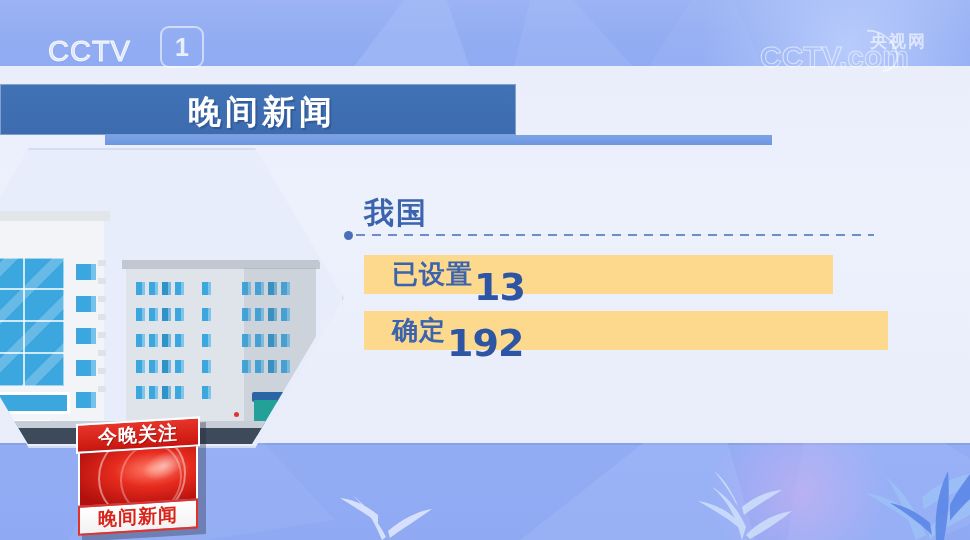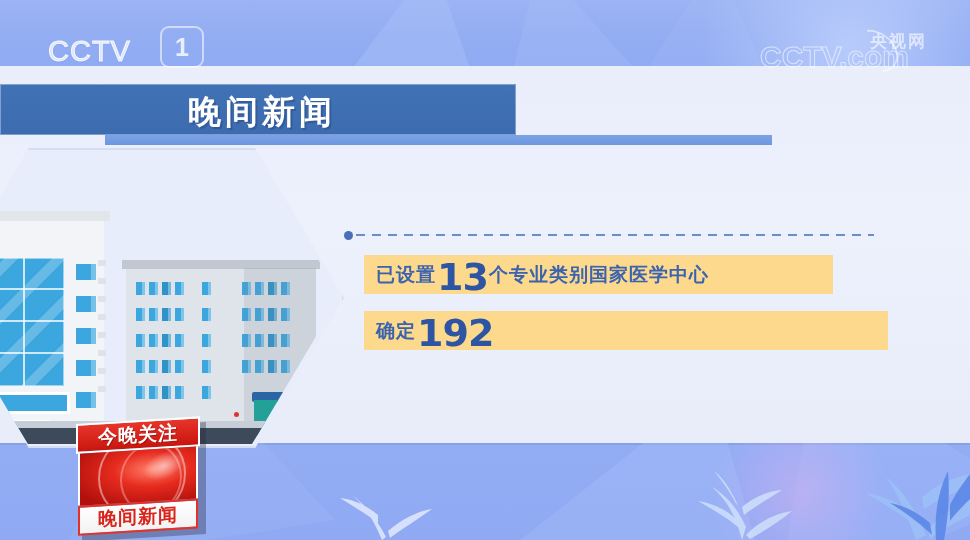--- a/index.html
+++ b/index.html
@@ -157,26 +157,27 @@
   .dotline .dash{position:absolute;left:12px;top:0;width:518px;height:2px;
     background:repeating-linear-gradient(90deg,#6b8dcb 0 9px,transparent 9px 16px);}
 
   .hl{
     position:absolute;height:39px;background:#fcd98d;display:flex;align-items:center;
     padding:0 12px;box-sizing:border-box;white-space:nowrap;
   }
   .hl1{left:364px;top:255px;width:469px;}
   .hl2{left:364px;top:311px;width:524px;}
   .hl .cn{
-    font-size:19px;font-weight:bold;color:#3b63ae;letter-spacing:1px;
+    font-size:26px;font-weight:bold;color:#3b63ae;letter-spacing:1px;
     font-family:"DejaVu Sans","Liberation Sans",sans-serif;
+    margin-left:16px;
   }
   .hl .num{
     font-size:38px;font-weight:bold;color:#2d55a3;letter-spacing:-1px;margin:7px 1px;
-    position:relative;top:2px;
+    position:relative;top:12px;
     font-family:"DejaVu Sans","Liberation Sans",sans-serif;
   }
 
   
   .badge{position:absolute;left:76px;top:420px;width:128px;height:116px;}
   .badge .skew{position:absolute;left:0;top:0;width:128px;height:116px;transform:skewY(-3.5deg);}
   .badge .shadow{position:absolute;left:6px;top:6px;width:124px;height:112px;background:rgba(40,40,60,.35);}
   .badge .top{
     position:absolute;left:0;top:0;width:124px;height:30px;
     background:linear-gradient(180deg,#e8352a 0%,#c8160f 100%);
@@ -388,30 +389,30 @@
 
           <div class="door" style="left:136px;top:0;width:60px;height:34px;"></div>
         </div>
       </div>
 
       <div class="ground2"></div>
       <div class="ground"></div>
     </div>
   </div>
 
+  <div class="lead">我国</div>
 
   <div class="dotline">
     <div class="dot"></div>
     <div class="dash"></div>
   </div>
 
   <div class="hl hl1">
     <span class="cn">已设置</span>
     <span class="num">13</span>
-    <span class="cn">个专业类别国家医学中心</span>
   </div>
 
   <div class="hl hl2">
     <span class="cn">确定</span>
     <span class="num">192</span>
   </div>
 
   <div class="badge">
     <div class="skew">
       <div class="shadow"></div>

